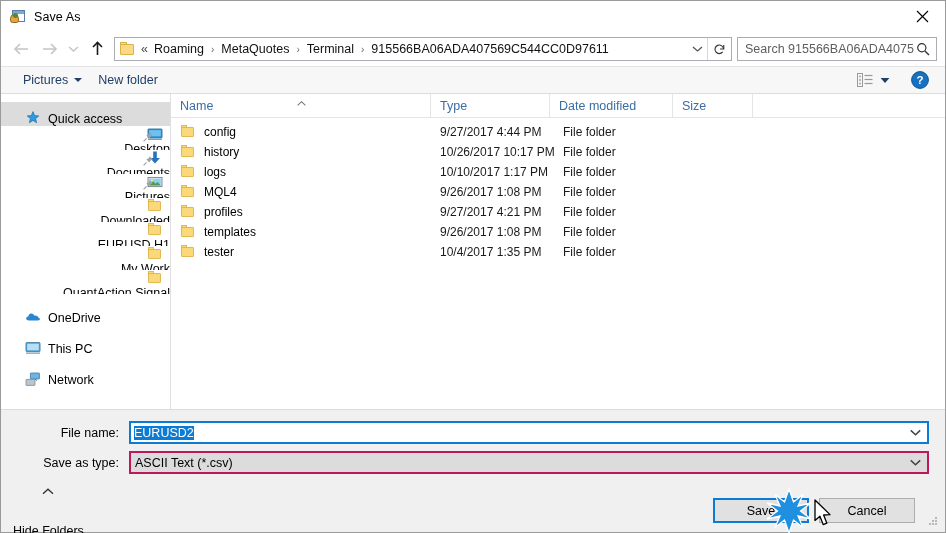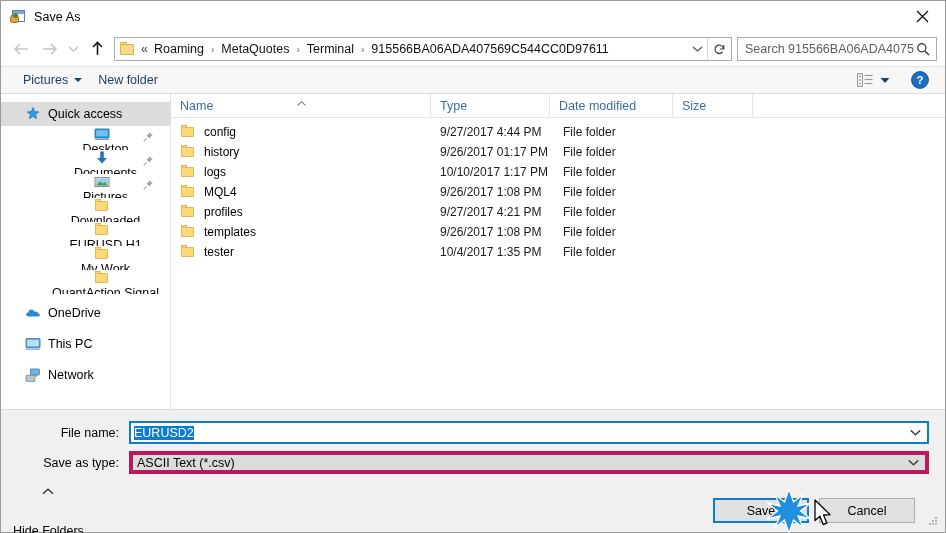--- a/index.html
+++ b/index.html
@@ -156,21 +156,21 @@
     background: #ffffff;
   }
   .sidebar {
     width: 170px; flex: none;
     border-right: 1px solid #e0e0e0;
     padding-top: 8px;
     overflow: hidden;
     background: #ffffff;
   }
   .side-item {
-    height: 24px; display: flex; align-items: center;
+    height: 24px; display: flex; align-items: flex-end;
     padding-left: 24px; position: relative;
     font-size: 12.5px; color: #000000;
     white-space: nowrap;
   }
   .side-item.selected { background: #dcdcdc; }
   .side-item.root { padding-left: 24px; }
   .side-item.child { padding-left: 40px; flex-direction: column; }
   .side-icon { width: 16px; height: 16px; margin-right: 7px; flex: none; position: relative; }
   .side-label { overflow: hidden; }
   .pin { position: absolute; right: 16px; top: 5px; width: 12px; height: 12px; }
@@ -226,21 +226,21 @@
     width: 112px; flex: none; text-align: right;
     padding-right: 10px; font-size: 12.5px; color: #000;
   }
   .combo {
     flex: 1 1 auto; height: 23px;
     display: flex; align-items: center;
     border: 1px solid #abadb3; background: #ffffff;
     padding-left: 4px; position: relative;
   }
   .combo.focused { border: 2px solid #0b7bd4; padding-left: 3px; }
-  .combo.disabled { background: #dcdcdc; border: 4px solid #be185d; }
+  .combo.disabled { background: #dcdcdc; border: 2px solid #be185d; }
   .combo-val { flex: 1 1 auto; font-size: 12.5px; color: #000; white-space: nowrap; overflow: hidden; }
   .combo-val .sel { background: #0b7bd4; color: #ffffff; padding: 1px 0; }
   .combo-arrow { width: 24px; flex: none; display: flex; align-items: center; justify-content: center; }
 
   
   .bottombar {
     height: 43px; min-height: 43px;
     background: #f0f0f0;
     display: flex; align-items: center;
     padding: 0 16px 0 12px;
@@ -546,21 +546,21 @@
           <div class="cell size"></div>
         </div>
         <div class="row">
           <div class="cell name">
             <span class="side-icon folder-ic">
                 <i class="ft"></i>
                 <i class="fb"></i>
               </span>
             <span>history</span>
           </div>
-          <div class="cell date">9/26/2017 01:17 PM</div>
+          <div class="cell date">10/26/2017 10:17 PM</div>
           <div class="cell type">File folder</div>
           <div class="cell size"></div>
         </div>
         <div class="row">
           <div class="cell name">
             <span class="side-icon folder-ic">
                 <i class="ft"></i>
                 <i class="fb"></i>
               </span>
             <span>logs</span>

